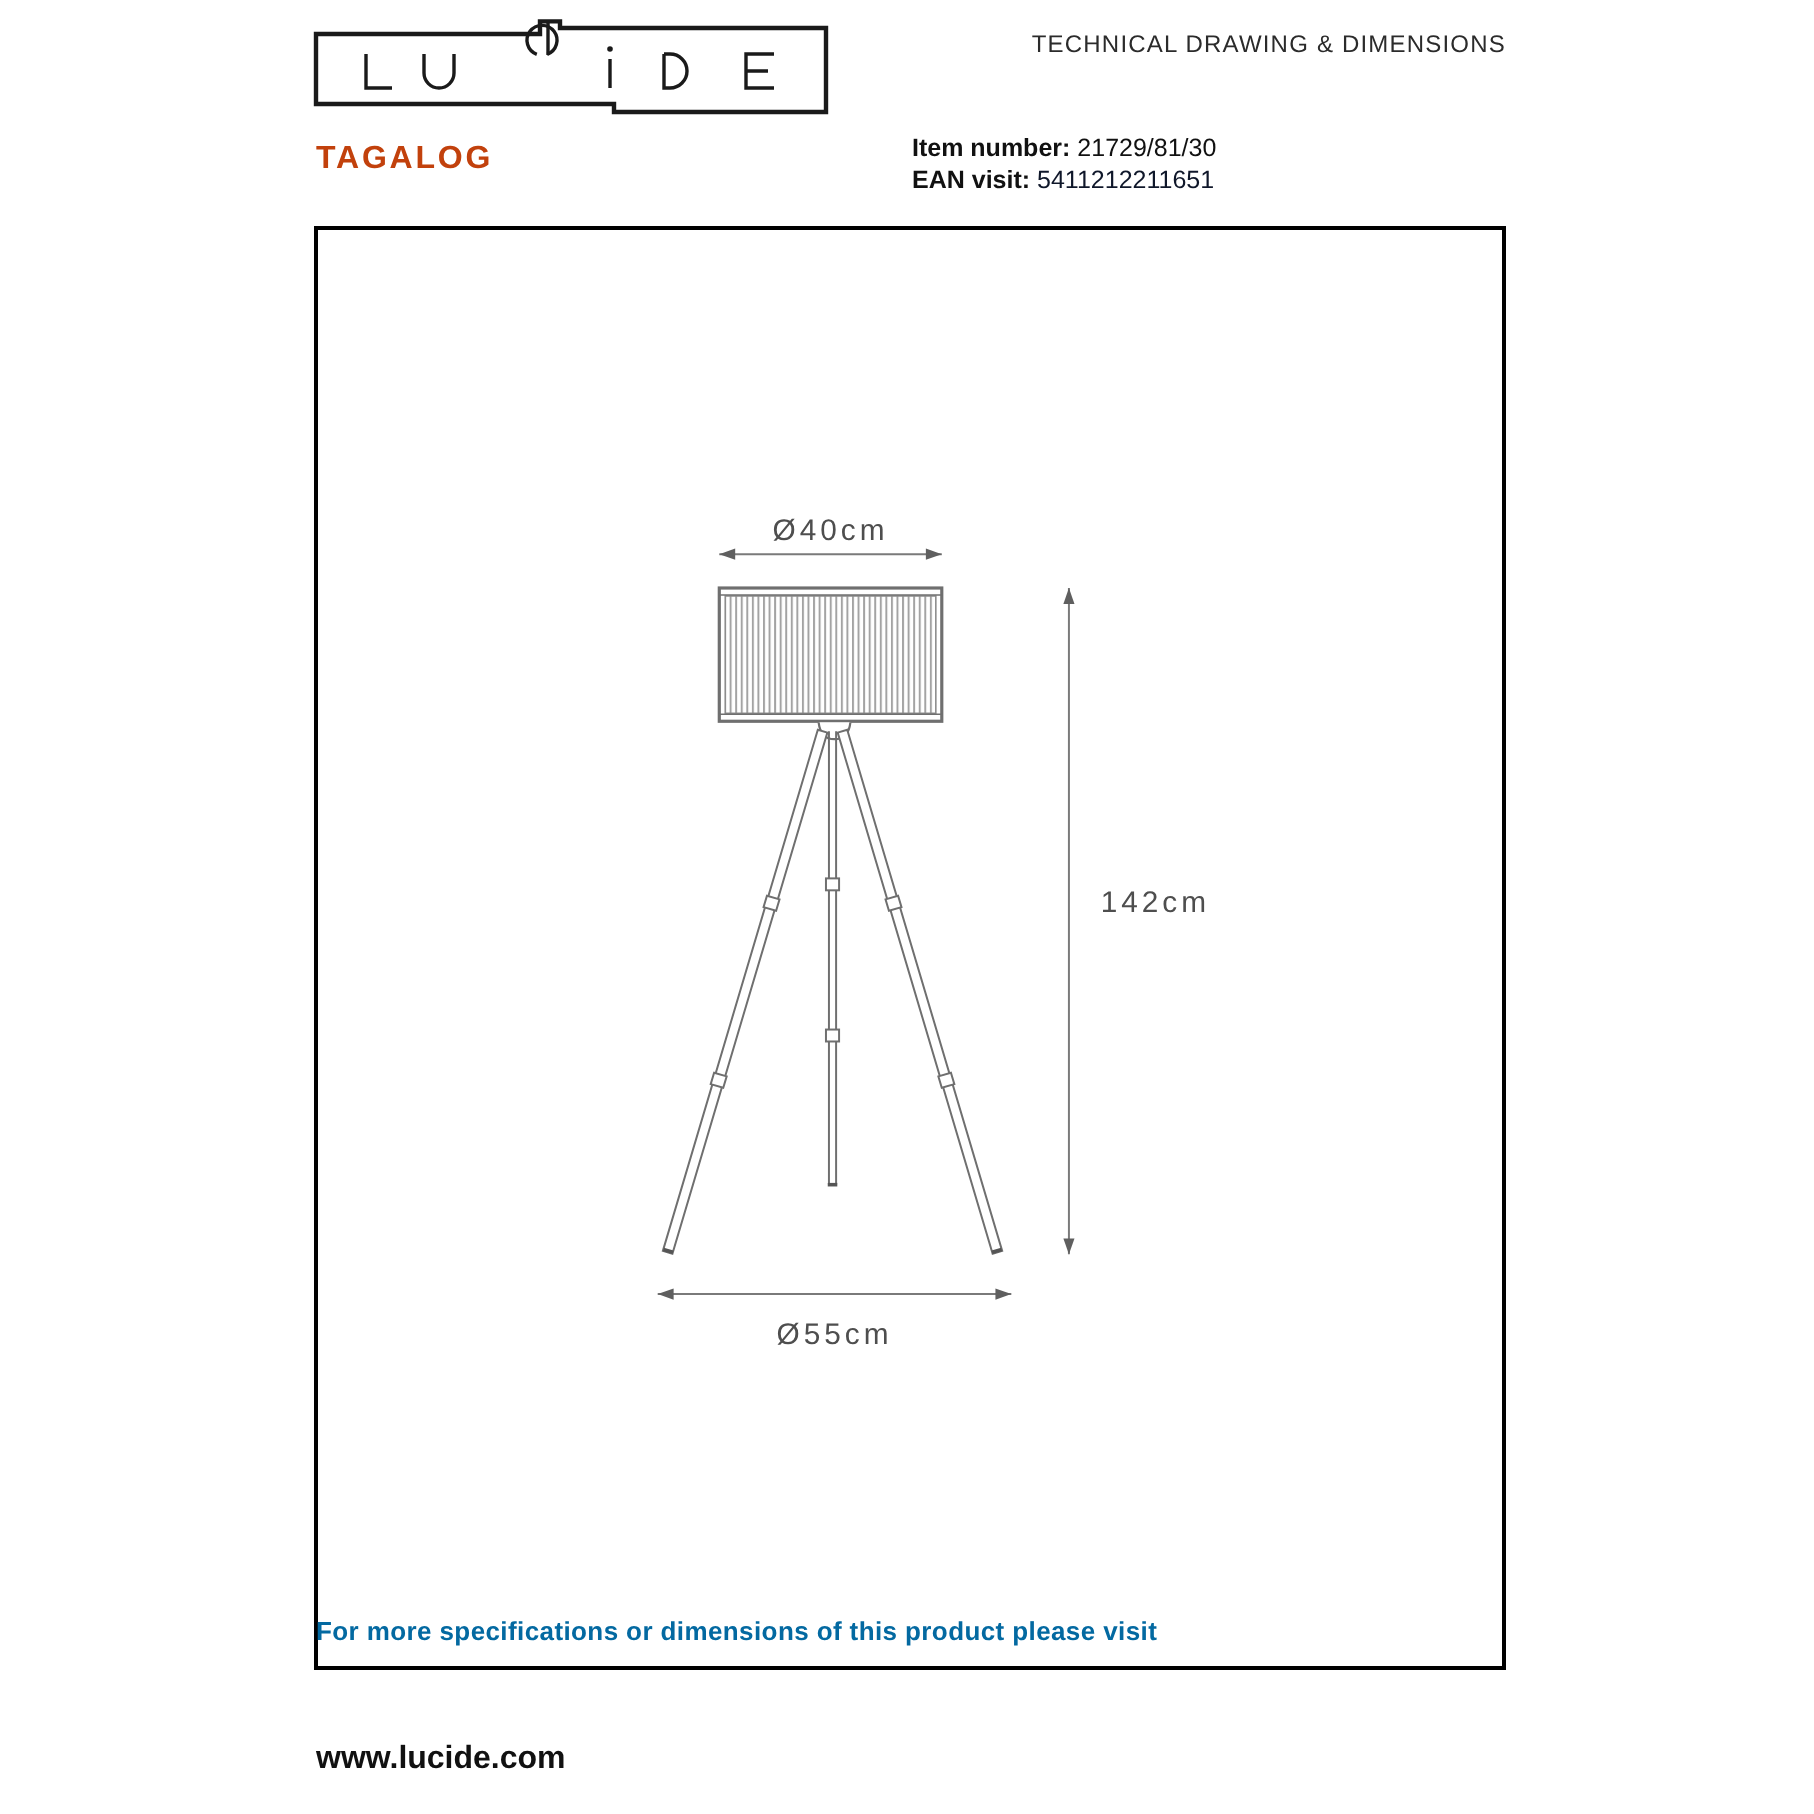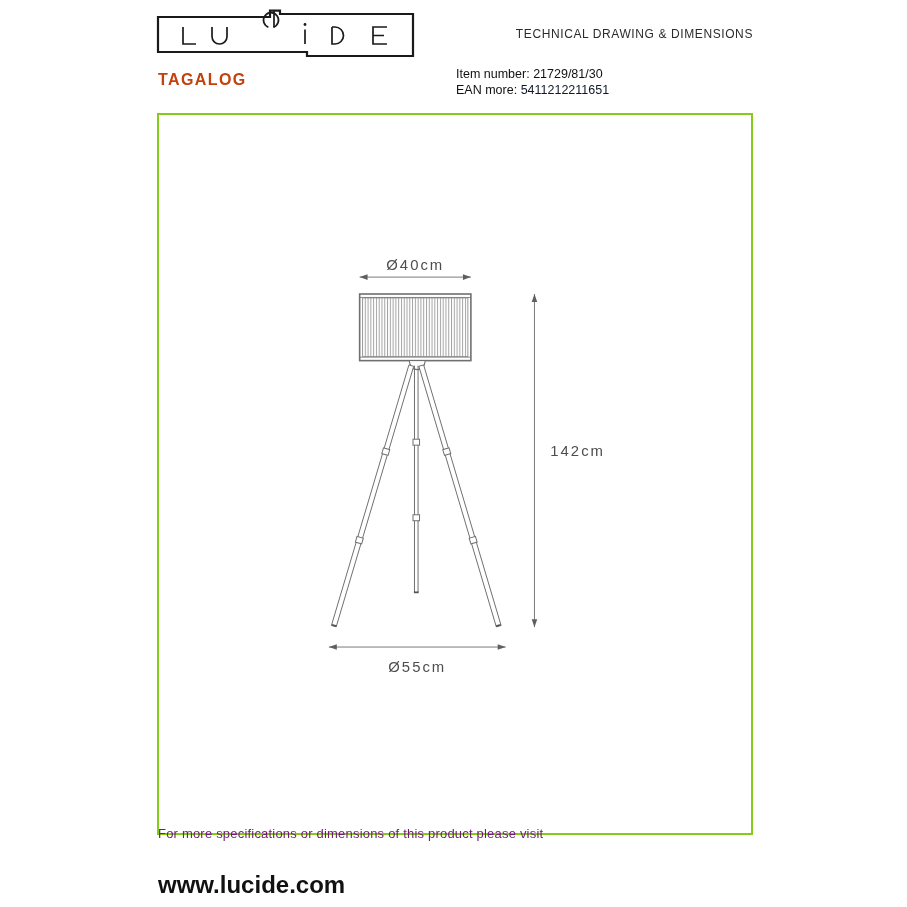--- a/index.html
+++ b/index.html
@@ -5,45 +5,45 @@
   html,body{margin:0;padding:0;}
   body{
     width:907px;height:907px;position:relative;background:#ffffff;
     font-family:"Liberation Sans",sans-serif;color:#1a1a1a;overflow:hidden;
   }
 
   
   #logo-svg{position:absolute;left:156px;top:8px;width:262px;height:50px;}
   #doc-title{
     position:absolute;top:15px;right:154px;font-size:12px;letter-spacing:.6px;
-    color:#2b2b2b;font-weight:400;white-space:nowrap;margin-top:12px;
+    color:#2b2b2b;font-weight:400;white-space:nowrap;
   }
   #product-name{
     position:absolute;left:158px;top:71px;font-size:16px;font-weight:700;
     letter-spacing:1.4px;color:#c2410c;
   }
   #item-block{position:absolute;left:444px;top:66px;font-size:12.5px;line-height:16px;color:#111;}
-  #item-block .lbl{font-weight:400;padding-left:12px;}
+  #item-block .lbl{font-weight:700;padding-left:12px;}
   #item-block .val-bold{font-weight:400;}
   #item-block .val{font-weight:400;color:#0f172a;}
 
   
   #drawing-box{
     position:absolute;left:157px;top:113px;width:596px;height:722px;
-    border:2px solid #84cc16;box-sizing:border-box;background:#fff;
+    border:2px solid #000000;box-sizing:border-box;background:#fff;
   }
   #drawing-box svg{position:absolute;left:0;top:0;width:100%;height:100%;}
 
   
   #footer-line1{
-    position:absolute;left:158px;top:826px;font-size:13px;font-weight:400;
-    color:#701a75;letter-spacing:.2px;
+    position:absolute;left:158px;top:808px;font-size:13px;font-weight:700;
+    color:#0369a1;letter-spacing:.2px;
   }
   #footer-line2{
-    position:absolute;left:158px;top:871px;font-size:24px;font-weight:700;color:#111;
+    position:absolute;left:158px;top:871px;font-size:16px;font-weight:700;color:#111;
   }
 
   .dim-text{
     font-family:"Liberation Sans",sans-serif;
     fill:#4e4e4e;font-size:15px;letter-spacing:2px;
   }
 </style>
 </head>
 <body>
 
@@ -66,21 +66,21 @@
 <div id="doc-title">TECHNICAL DRAWING &amp; DIMENSIONS</div>
 
 <div id="product-name">TAGALOG</div>
 
 <div id="item-block">
   <div>
     <span class="lbl">Item number:</span>
     <span class="val-bold">21729/81/30</span>
   </div>
   <div>
-    <span class="lbl">EAN more:</span>
+    <span class="lbl">EAN visit:</span>
     <span class="val">5411212211651</span>
   </div>
 </div>
 
 <div id="drawing-box">
   <svg viewBox="0 0 596 722" preserveAspectRatio="none">
 
     <defs>
       <pattern id="pleats" width="2.8" height="10" patternUnits="userSpaceOnUse">
         <line x1="0.5" y1="0" x2="0.5" y2="10" stroke="#a3a3a3" stroke-width="1"></line>

